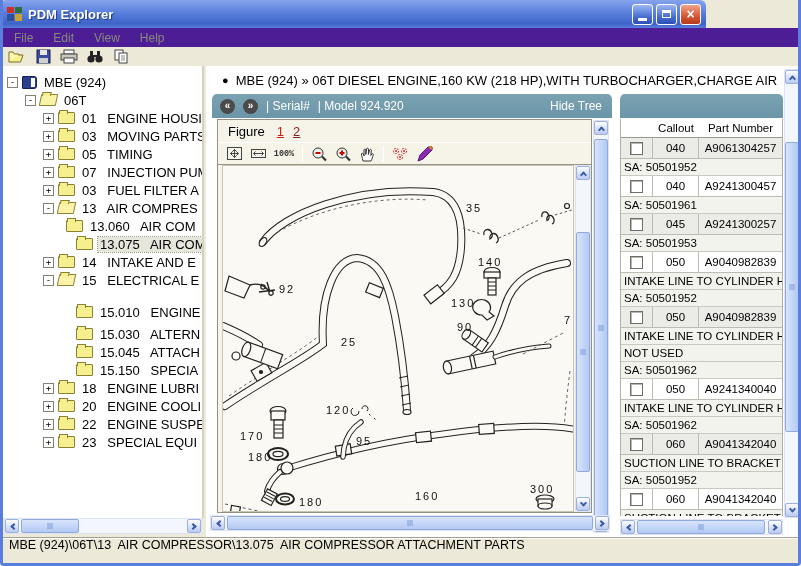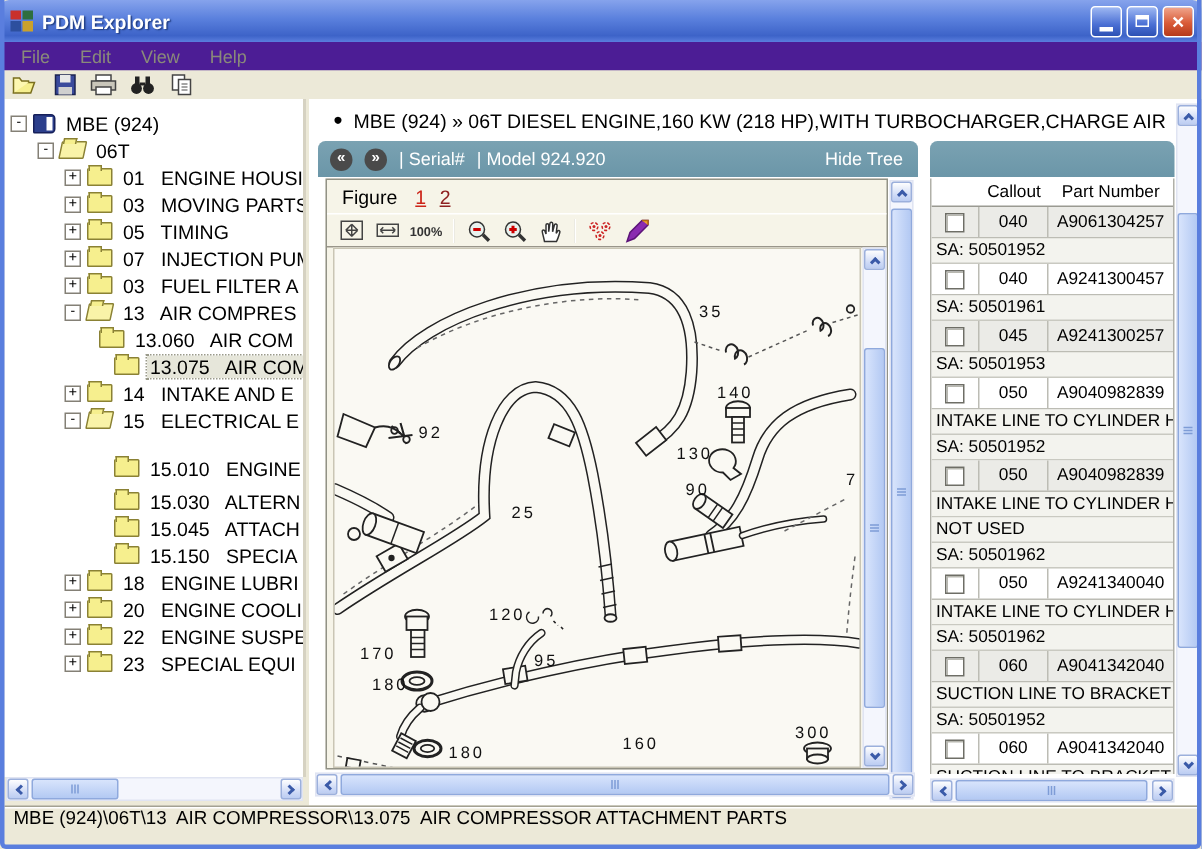--- a/index.html
+++ b/index.html
@@ -4,21 +4,21 @@
 <style>
   * { margin:0; padding:0; box-sizing:border-box; }
   html,body { width:801px; height:566px; overflow:hidden; }
   body { position:relative; background:#ece9d8; font-family:"Liberation Sans",sans-serif; color:#000; }
   .abs { position:absolute; }
 
   
   .frame { position:absolute; inset:0; border:3px solid #5a7ede; border-top:none; border-radius:0 0 4px 4px; pointer-events:none; z-index:60; }
 
   
-  .titlebar { left:0; top:0; width:801px; height:28px; background:linear-gradient(#86a3ec,#5a80dd 45%,#3d63c8 85%,#5a7ede); border-radius:6px 6px 0 0; display:flex; align-items:center; padding:0 5px 0 7px; }
+  .titlebar { left:0; top:0; width:706px; height:28px; background:linear-gradient(#86a3ec,#5a80dd 45%,#3d63c8 85%,#5a7ede); border-radius:6px 6px 0 0; display:flex; align-items:center; padding:0 5px 0 7px; }
   .appicon { width:15px; height:14px; display:grid; grid-template-columns:7px 7px; grid-template-rows:6px 7px; gap:1px; margin-right:6px; }
   .appicon i { display:block; }
   .appicon i:nth-child(1){background:#c9302c;} .appicon i:nth-child(2){background:#2e6e3e;}
   .appicon i:nth-child(3){background:#2d4f9e;} .appicon i:nth-child(4){background:#caa12c;}
   .title-text { color:#fff; font-weight:bold; font-size:13px; text-shadow:1px 1px 1px #1e3a7e; flex:1; }
   .winbtn { width:21px; height:21px; border-radius:3px; margin-left:3px; border:1px solid #fff; display:flex; align-items:center; justify-content:center; position:relative; }
   .winbtn.min,.winbtn.rest { background:linear-gradient(#9db7f2,#4a6fd4 60%,#2c50b4); }
   .winbtn.close { background:linear-gradient(#f0a58c,#d95b38 55%,#b53a1c); }
   .glyph-min { width:9px; height:3px; background:#fff; margin-top:10px; }
   .glyph-rest { width:9px; height:8px; border:1px solid #fff; border-top:3px solid #fff; background:transparent; }
@@ -56,21 +56,21 @@
   .navcirc { width:15px; height:15px; border-radius:50%; background:#4a4a4a; color:#fff; font-size:10px; line-height:14px; text-align:center; font-weight:bold; }
   .hide-tree { margin-left:auto; }
 
   
   .figbox { left:217px; top:119px; width:375px; height:394px; background:#f6f4e8; border:1px solid #929286; }
   .figrow { height:22px; display:flex; align-items:center; gap:12px; padding-left:10px; font-size:13px; }
   .figlink { font-size:13px; text-decoration:underline; }
   .figlink.f1 { color:#cc2418; }
   .figlink.f2 { color:#8e1f1f; }
   .figtb { height:23px; border-top:1px solid #fff; border-bottom:1px solid #99958a; background:linear-gradient(#faf8ee,#efecd c0); display:flex; align-items:center; gap:2px; padding-left:5px; }
-  .zbtn { width:22px; height:36px; display:flex; align-items:center; justify-content:center; font-size:8px; }
+  .zbtn { width:22px; height:36px; display:flex; align-items:center; justify-content:center; font-size:8px;font-family:Liberation Mono, monospace; }
   .zsep { width:1px; height:16px; background:#b8b49f; border-right:1px solid #fff; margin:0 3px; }
   .z100 { font-size:8.5px; font-weight:bold; color:#333; width:26px; text-align:center; }
   .canvas { position:absolute; left:4px; top:45px; width:352px; height:347px; background:#faf9f3; border:1px solid #c9c5b4; overflow:hidden; }
   .callout { position:absolute; font-size:11px; letter-spacing:2px; color:#111; }
 
   
   .sb { background:#f4f6fd; border:1px solid #e0e4f2; position:absolute; }
   .sb .sbtn { position:absolute; width:14px; height:14px; background:linear-gradient(#fefefe,#cdd9f6 70%,#bccdf2); border:1px solid #9cb0dc; border-radius:2px; display:flex; align-items:center; justify-content:center; }
   .sb.h .sbtn { top:0; }
   .sb.v .sbtn { left:0; }

